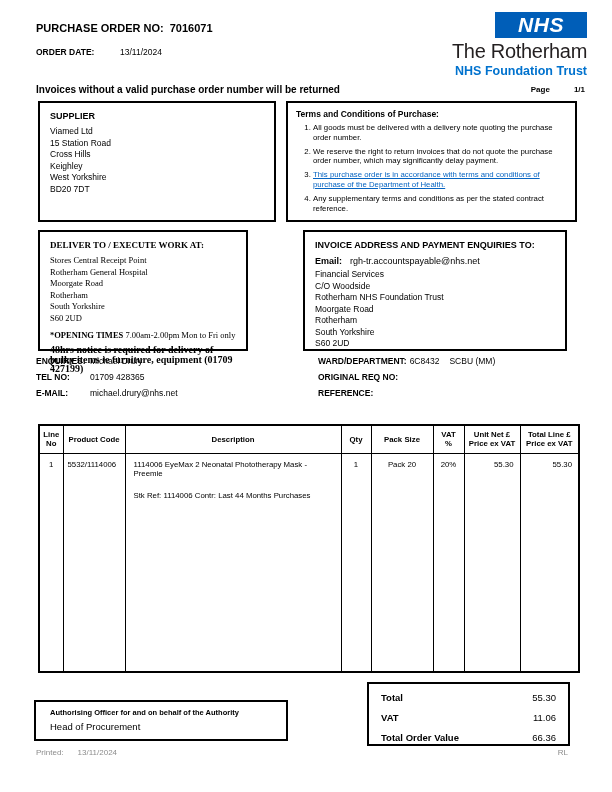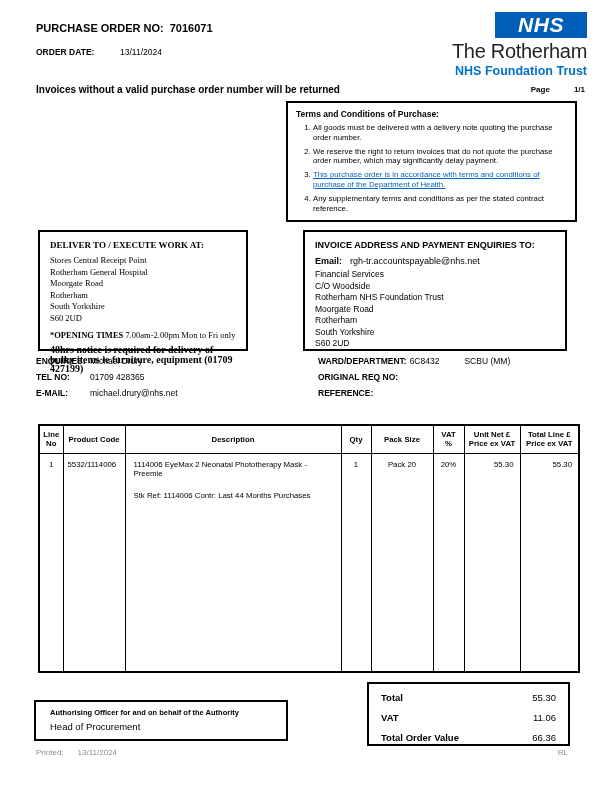--- a/index.html
+++ b/index.html
@@ -51,21 +51,21 @@
   .email-line .b { font-weight:bold; margin-right:8px; }
   .invoice-box .lines { margin-top:3px; }
 
   
   .contact-left { position:absolute; left:36px; top:356px; }
   .contact-right { position:absolute; left:318px; top:356px; }
   .c-row { font-size:8.5px; margin-bottom:6px; }
   .c-row .lbl { font-weight:bold; display:inline-block; width:54px; }
   .c-row .lbl-inline { font-weight:bold; }
   .ward-code { margin-left:3px; }
-  .ward-name { margin-left:25px;text-align:right; }
+  .ward-name { margin-left:10px;text-align:right; }
 
   
   .order-table {
     position:absolute; left:38px; top:424px; width:540px; height:249px;
     border-collapse:collapse; table-layout:fixed;
   }
   .order-table th, .order-table td { border:1px solid #000; font-size:7.8px; }
   .order-table { border:2px solid #000; }
   .order-table th {
     font-weight:bold; text-align:center; vertical-align:middle;
@@ -104,20 +104,31 @@
     <div class="nhs-box">NHS</div>
     <div class="trust-name">The Rotherham</div>
     <div class="trust-sub">NHS Foundation Trust</div>
   </div>
   <div class="page-num">
     <span>Page</span><span class="val">1/1</span>
   </div>
 
   <div class="warning">Invoices without a valid purchase order number will be returned</div>
 
+  <div class="box supplier-box">
+    <div class="box-title">SUPPLIER</div>
+    <div class="lines">
+      <div class="addr-line">Viamed Ltd</div>
+      <div class="addr-line">15 Station Road</div>
+      <div class="addr-line">Cross Hills</div>
+      <div class="addr-line">Keighley</div>
+      <div class="addr-line">West Yorkshire</div>
+      <div class="addr-line">BD20 7DT</div>
+    </div>
+  </div>
 
   <div class="box terms-box">
     <div class="box-title">Terms and Conditions of Purchase:</div>
     <ol>
       <li><span>All goods must be delivered with a delivery note quoting the purchase order number.</span></li>
       <li><span>We reserve the right to return invoices that do not quote the purchase order number, which may significantly delay payment.</span></li>
       <li><span class="tc-link">This purchase order is in accordance with terms and conditions of purchase of the Department of Health.</span></li>
       <li><span>Any supplementary terms and conditions as per the stated contract reference.</span></li>
     </ol>
   </div>

